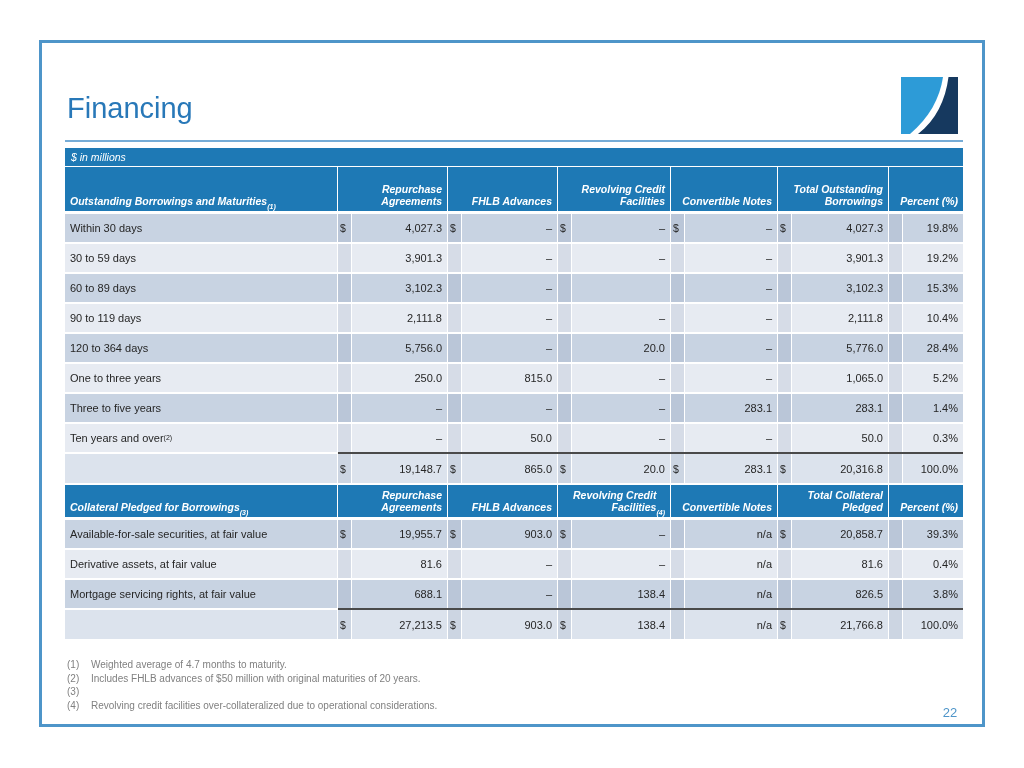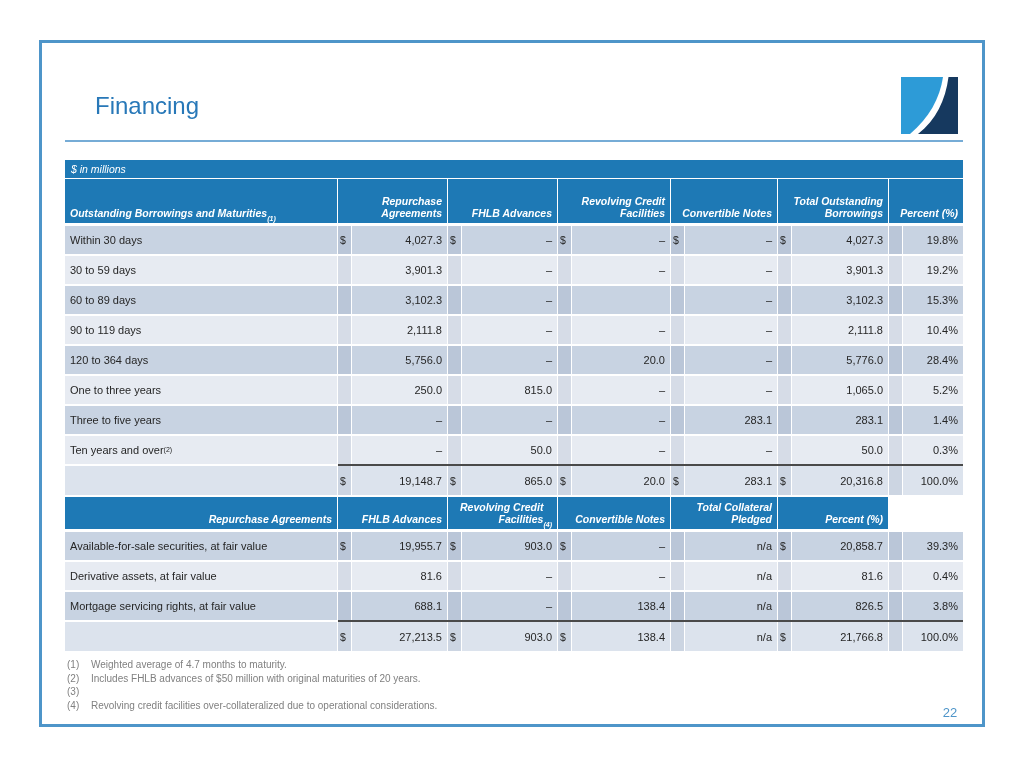--- a/index.html
+++ b/index.html
@@ -3,29 +3,29 @@
 <meta charset="utf-8">
 <style>
   html,body{margin:0;padding:0;}
   body{
     width:1024px;height:768px;position:relative;background:#fff;
     font-family:"Liberation Sans",sans-serif;overflow:hidden;
     -webkit-font-smoothing:antialiased;
   }
   .frame{position:absolute;left:39px;top:40px;width:940px;height:681px;
     border:3px solid var(--frame,#4E95C9);}
-  .title{position:absolute;left:67px;top:92px;font-size:24px;color:var(--title,#2878B8);margin-left:28px;}
+  .title{position:absolute;left:67px;top:92px;font-size:29px;color:var(--title,#2878B8);}
   .title-rule{position:absolute;left:65px;top:140px;width:898px;height:2px;background:var(--rule,#76ACD6);}
   .logo{position:absolute;left:901px;top:77px;width:57px;height:57px;}
   .page-num{position:absolute;left:930px;top:697px;width:40px;text-align:center;
     font-size:13px;color:var(--page,#4E95C9);margin-top:8px;}
 
   .tablewrap{position:absolute;left:65px;top:148px;width:898px;}
   .units{height:18px;background:var(--header-blue,#1E79B5);color:#fff;font-style:italic;
-    font-size:10.5px;line-height:18px;padding-left:6px;box-sizing:border-box;margin-bottom:1px;margin-top:12px;}
+    font-size:10.5px;line-height:18px;padding-left:6px;box-sizing:border-box;margin-bottom:1px;}
   .cols{display:grid;grid-template-columns:272px 109px 109px 112px 106px 110px 74px;column-gap:1px;}
   .hdr{margin-bottom:3px;}
   .hdr .hc{background:var(--header-blue,#1E79B5);color:#fff;font-weight:bold;font-size:10.5px;
     display:flex;align-items:flex-end;box-sizing:border-box;line-height:12px;font-style:italic;}
   .hdr1 .hc{height:44px;}
   .hdr2 .hc{height:32px;}
   .hc.lab{padding:4px 4px 4px 5px;}
   .hc.num{justify-content:flex-end;text-align:right;padding:4px 5px 4px 3px;}
   sup{font-size:7px;line-height:0;vertical-align:super;}
 
@@ -314,20 +314,21 @@
         <div class="ncell">
           <div class="cur">$</div>
           <div class="val">20,316.8</div>
         </div>
         <div class="ncell">
           <div class="cur"></div>
           <div class="val">100.0%</div>
         </div>
       </div>
       <div class="cols hdr hdr2">
+        <div class="hc lab">Collateral Pledged for Borrowings<sup>(3)</sup></div>
         <div class="hc num">Repurchase Agreements</div>
         <div class="hc num">FHLB Advances</div>
         <div class="hc num">Revolving Credit Facilities<sup>(4)</sup></div>
         <div class="hc num">Convertible Notes</div>
         <div class="hc num">Total Collateral Pledged</div>
         <div class="hc num">Percent (%)</div>
       </div>
       <div class="cols row dark">
         <div class="lcell">Available-for-sale securities, at fair value</div>
         <div class="ncell">

